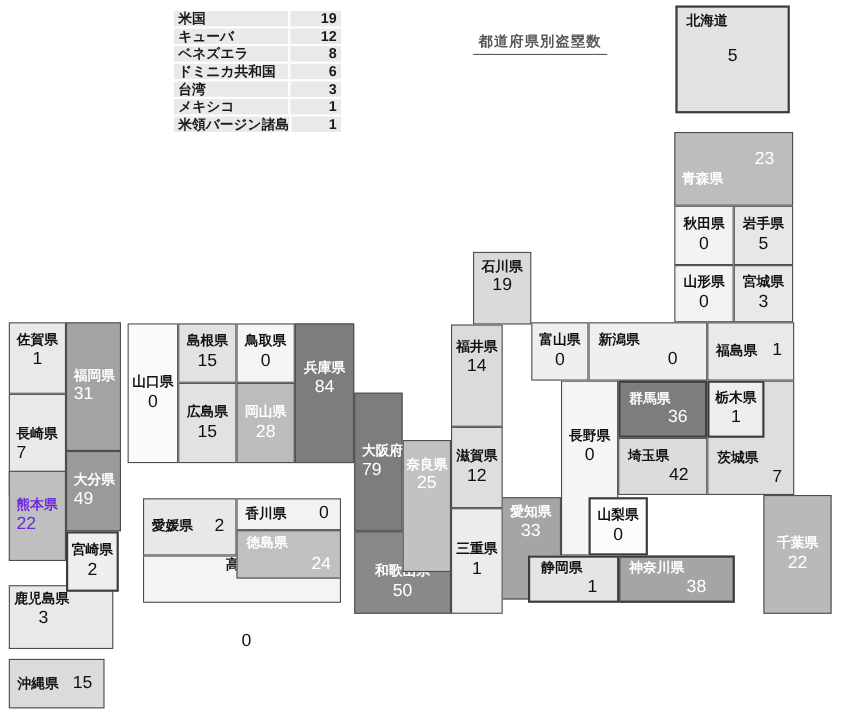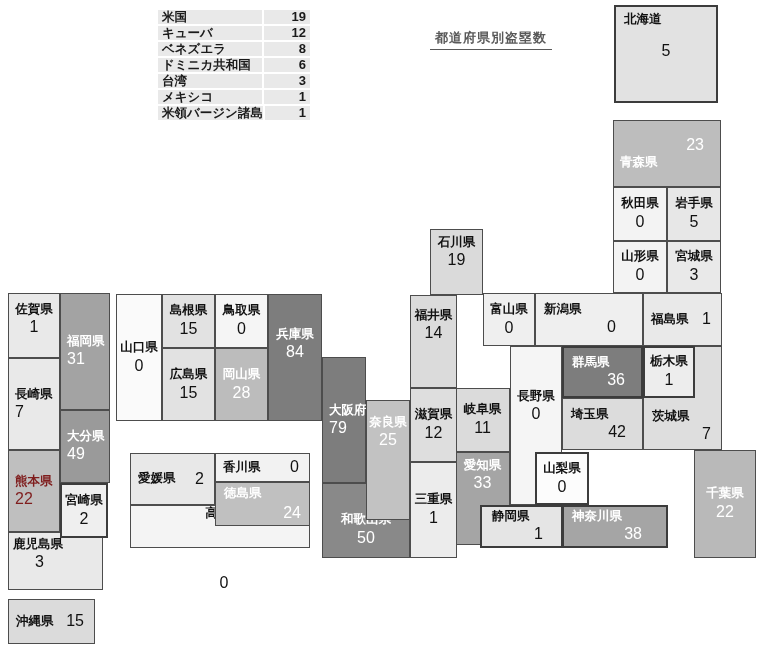--- a/index.html
+++ b/index.html
@@ -155,24 +155,20 @@
       <span class="tval">38</span>
     </div>
     <div class="tile nv-right thick" style="left: 480px; top: 505px; width: 83px; height: 43px; background: rgb(229, 229, 229); color: rgb(17, 17, 17); z-index: 3; padding: 2px 18px 2px 10px;">
       <span class="tname">静岡県</span>
       <span class="tval">1</span>
     </div>
     <div class="tile stack-top" style="left: 455px; top: 452px; width: 55px; height: 93px; background: rgb(165, 165, 165); color: rgb(255, 255, 255); padding: 5px 0px 0px;">
       <span class="tname">愛知県</span>
       <span class="tval">33</span>
     </div>
-    <div class="tile stack" style="left: 455px; top: 388px; width: 55px; height: 64px; background: rgb(219, 219, 219); color: rgb(17, 17, 17);">
-      <span class="tname">岐阜県</span>
-      <span class="tval">11</span>
-    </div>
     <div class="tile stack" style="left: 410px; top: 388px; width: 47px; height: 74px; background: rgb(222, 222, 222); color: rgb(17, 17, 17);">
       <span class="tname">滋賀県</span>
       <span class="tval">12</span>
     </div>
     <div class="tile stack" style="left: 410px; top: 462px; width: 47px; height: 96px; background: rgb(236, 236, 236); color: rgb(17, 17, 17);">
       <span class="tname">三重県</span>
       <span class="tval">1</span>
     </div>
     <div class="tile stack-top" style="left: 410px; top: 295px; width: 47px; height: 93px; background: rgb(219, 219, 219); color: rgb(17, 17, 17); padding: 12px 0px 0px;">
       <span class="tname">福井県</span>
@@ -231,21 +227,21 @@
       <span class="tval">0</span>
     </div>
     <div class="tile stack-top" style="left: 8px; top: 293px; width: 52px; height: 65px; background: rgb(233, 233, 233); color: rgb(17, 17, 17); padding: 8px 0px 0px;">
       <span class="tname">佐賀県</span>
       <span class="tval">1</span>
     </div>
     <div class="tile stack-left" style="left: 8px; top: 358px; width: 52px; height: 92px; background: rgb(233, 233, 233); color: rgb(17, 17, 17);">
       <span class="tname">長崎県</span>
       <span class="tval">7</span>
     </div>
-    <div class="tile stack-left" style="left: 8px; top: 450px; width: 52px; height: 82px; background: rgb(191, 191, 191); color: #7f1d1d;">
+    <div class="tile stack-left" style="left: 8px; top: 428px; width: 52px; height: 82px; background: rgb(191, 191, 191); color: #6d28d9;">
       <span class="tname">熊本県</span>
       <span class="tval">22</span>
     </div>
     <div class="tile stack-top-left" style="left: 8px; top: 532px; width: 95px; height: 58px; background: rgb(233, 233, 233); color: rgb(17, 17, 17);">
       <span class="tname">鹿児島県</span>
       <span class="tval">3</span>
     </div>
     <div class="tile stack-left" style="left: 60px; top: 293px; width: 50px; height: 117px; background: rgb(163, 163, 163); color: rgb(255, 255, 255);">
       <span class="tname">福岡県</span>
       <span class="tval">31</span>

